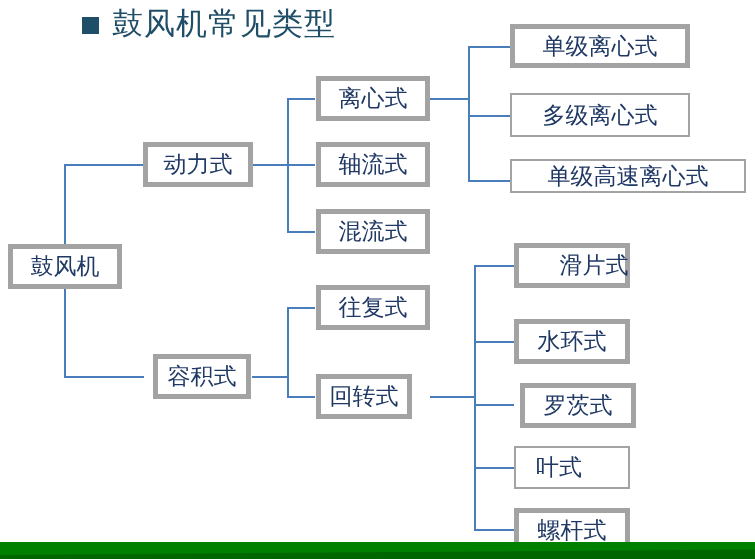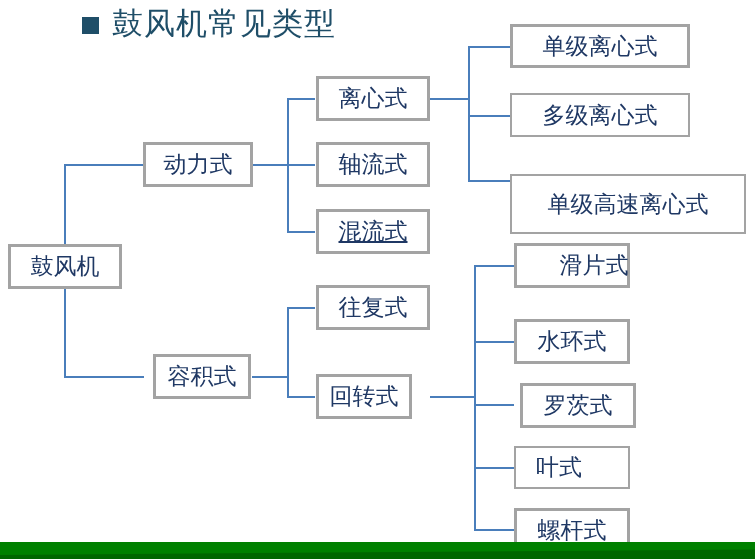--- a/index.html
+++ b/index.html
@@ -41,21 +41,21 @@
     color: #1F4E68;
     white-space: nowrap;
     letter-spacing: 1px;
     font-family: "DejaVu Serif", "Liberation Serif", serif;
   }
 
   
   .node {
     position: absolute;
     box-sizing: border-box;
-    border: 3px solid #a3a3a3;
+    border: 5px solid #a3a3a3;
     background: #ffffff;
     color: #1F3864;
     font-size: 23px;
     line-height: 1;
     display: flex;
     align-items: center;
     justify-content: center;
     white-space: nowrap;
     z-index: 3;
     font-family: "DejaVu Serif", "Liberation Serif", serif;
@@ -152,38 +152,38 @@
   <div class="node" style="left:153px; top:354px; width:98px; height:45px;">
     <span>容积式</span>
   </div>
 
   <div class="node" style="left:316px; top:76px; width:114px; height:45px;">
     <span>离心式</span>
   </div>
   <div class="node" style="left:316px; top:142px; width:114px; height:45px;">
     <span>轴流式</span>
   </div>
-  <div class="node" style="left:316px; top:209px; width:114px; height:45px;text-decoration:underline;">
+  <div class="node" style="left:316px; top:209px; width:114px; height:45px;">
     <span>混流式</span>
   </div>
 
   <div class="node" style="left:316px; top:285px; width:114px; height:45px;">
     <span>往复式</span>
   </div>
   <div class="node" style="left:316px; top:374px; width:96px; height:45px;">
     <span>回转式</span>
   </div>
 
   <div class="node" style="left:510px; top:24px; width:180px; height:44px;">
     <span>单级离心式</span>
   </div>
   <div class="node thin" style="left:510px; top:93px; width:180px; height:44px;">
     <span>多级离心式</span>
   </div>
-  <div class="node thin" style="left:510px; top:174px; width:236px; height:60px;">
+  <div class="node thin" style="left:510px; top:159px; width:236px; height:34px;">
     <span>单级高速离心式</span>
   </div>
 
   <div class="node" style="left:514px; top:243px; width:116px; height:45px;padding-left:44px;">
     <span>滑片式</span>
   </div>
   <div class="node" style="left:514px; top:319px; width:116px; height:45px;">
     <span>水环式</span>
   </div>
   <div class="node" style="left:514px; top:383px; width:116px; height:45px;margin-left:6px;">

